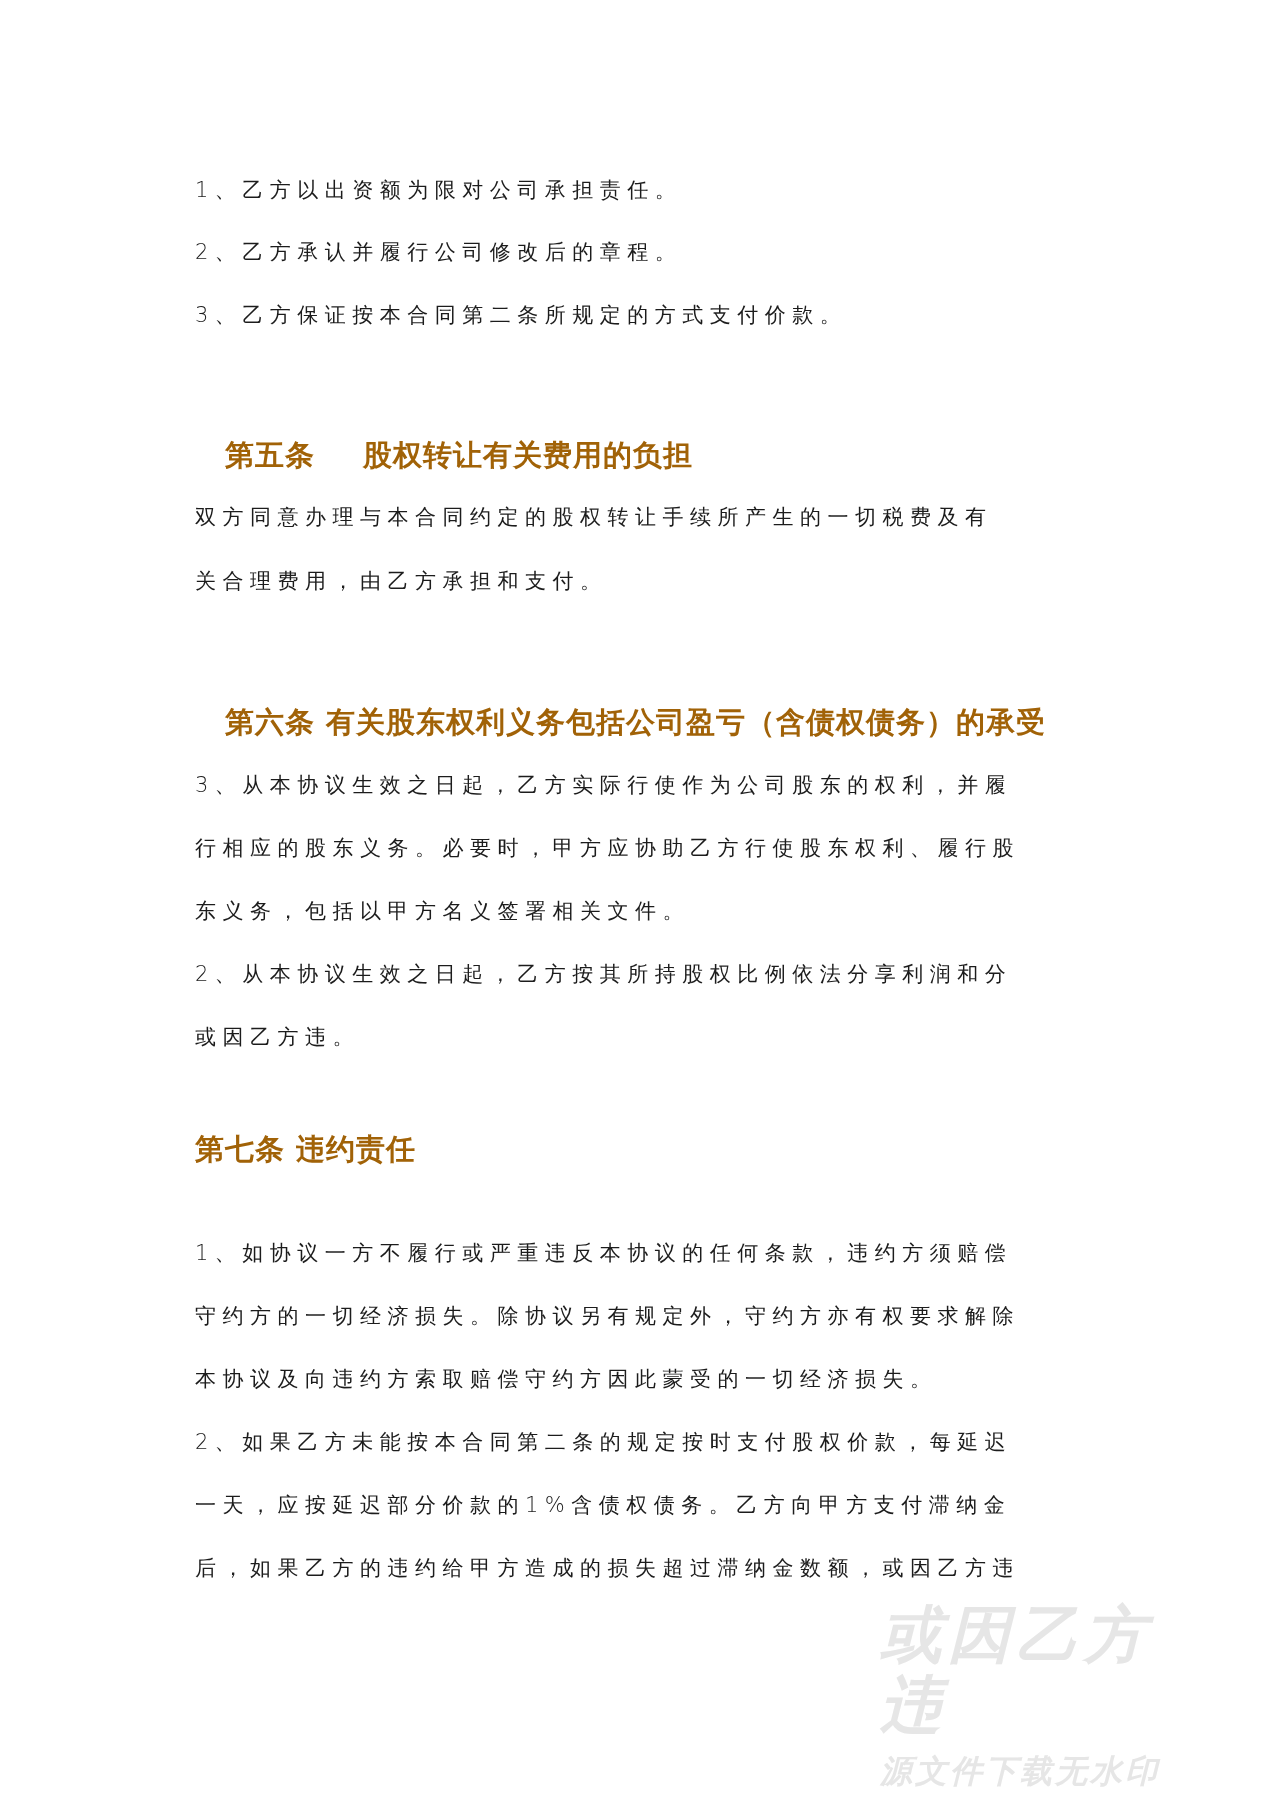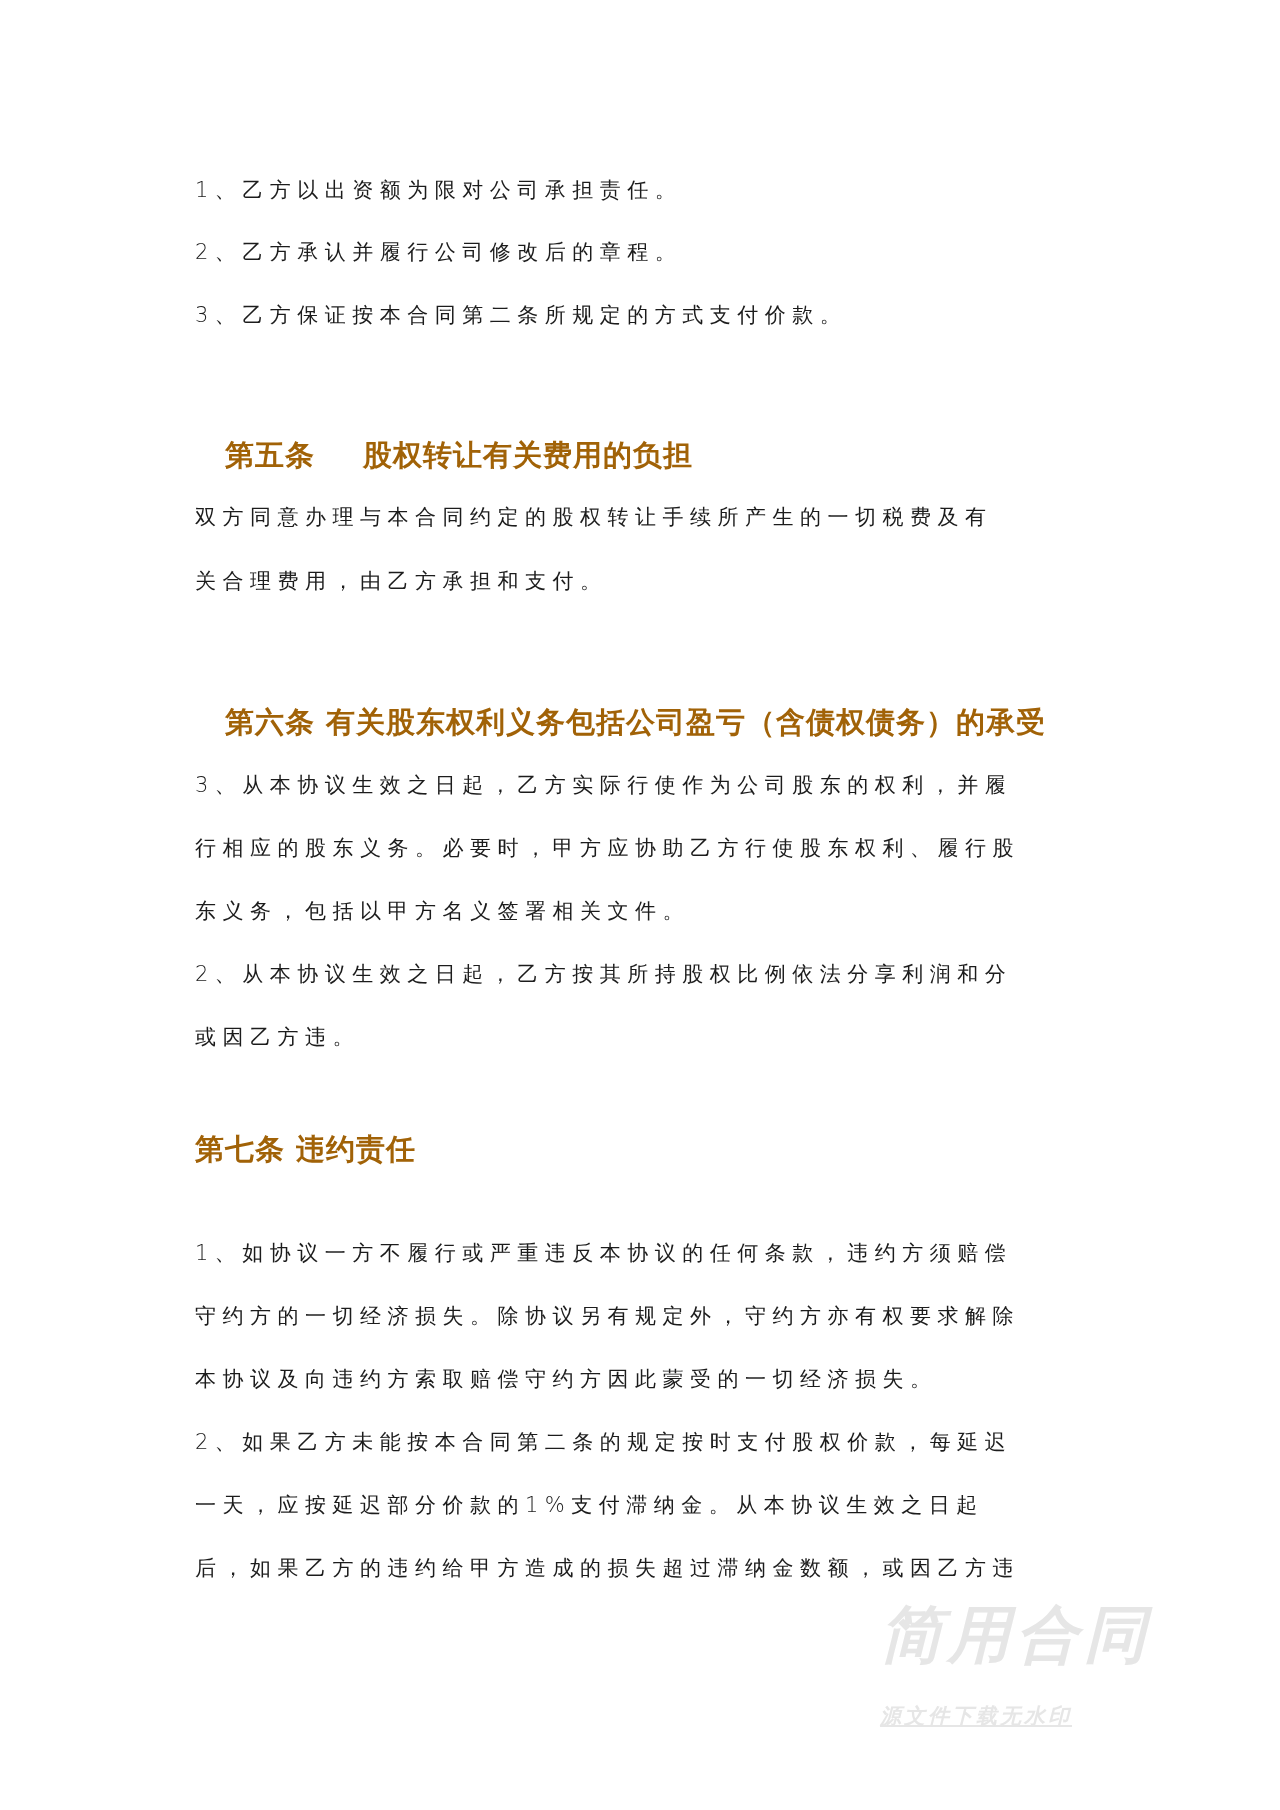--- a/index.html
+++ b/index.html
@@ -5,30 +5,30 @@
   html, body { margin: 0; padding: 0; background: #ffffff; }
   body { width: 1280px; height: 1810px; position: relative; overflow: hidden;
          font-family: "DejaVu Sans", "Liberation Sans", sans-serif; color: #1a1a1a; }
   .page { position: absolute; left: 0; top: 0; width: 1280px; height: 1810px; background: #fff; }
   .line { position: absolute; left: 195px; font-size: 21px; line-height: 40px; white-space: nowrap;
           letter-spacing: 6.5px; color: #1c1c1c; font-weight: 300; }
   .heading { font-weight: bold; letter-spacing: 1px; font-size: 29px; color: #a16207; }
   .watermark { position: absolute; left: 880px; top: 1600px; width: 320px; color: #e6e6e6;
                font-weight: bold; font-style: italic; z-index: 0; }
   .wm-title { font-size: 62px; letter-spacing: 6px; line-height: 70px; }
-  .wm-sub { font-size: 21px; letter-spacing: 3px; line-height: 44px; margin-top: 24px; text-decoration: underline; }
+  .wm-sub { font-size: 32px; letter-spacing: 3px; line-height: 44px; margin-top: 9px; }
   .content { position: relative; z-index: 1; }
 </style>
 </head>
 <body>
 
 <div class="page">
 
   <div class="watermark">
-    <div class="wm-title">简用合同</div>
+    <div class="wm-title">或因乙方违</div>
     <div class="wm-sub">源文件下载无水印</div>
   </div>
 
   <div class="content">
 
     <div class="line" style="top:170px">1、乙方以出资额为限对公司承担责任。</div>
     <div class="line" style="top:232px">2、乙方承认并履行公司修改后的章程。</div>
     <div class="line" style="top:295px">3、乙方保证按本合同第二条所规定的方式支付价款。</div>
 
     <div class="line heading" style="top:435px; left:225px">
@@ -42,16 +42,16 @@
     <div class="line" style="top:828px">行相应的股东义务。必要时，甲方应协助乙方行使股东权利、履行股</div>
     <div class="line" style="top:891px">东义务，包括以甲方名义签署相关文件。</div>
     <div class="line" style="top:954px">2、从本协议生效之日起，乙方按其所持股权比例依法分享利润和分</div>
     <div class="line" style="top:1017px">或因乙方违。</div>
 
     <div class="line heading" style="top:1129px">第七条 违约责任</div>
     <div class="line" style="top:1233px">1、如协议一方不履行或严重违反本协议的任何条款，违约方须赔偿</div>
     <div class="line" style="top:1296px">守约方的一切经济损失。除协议另有规定外，守约方亦有权要求解除</div>
     <div class="line" style="top:1359px">本协议及向违约方索取赔偿守约方因此蒙受的一切经济损失。</div>
     <div class="line" style="top:1422px">2、如果乙方未能按本合同第二条的规定按时支付股权价款，每延迟</div>
-    <div class="line" style="top:1485px">一天，应按延迟部分价款的1%支付滞纳金。从本协议生效之日起</div>
+    <div class="line" style="top:1485px">一天，应按延迟部分价款的1%含债权债务。乙方向甲方支付滞纳金</div>
     <div class="line" style="top:1548px">后，如果乙方的违约给甲方造成的损失超过滞纳金数额，或因乙方违</div>
   </div>
 </div>
 
 </body></html>

